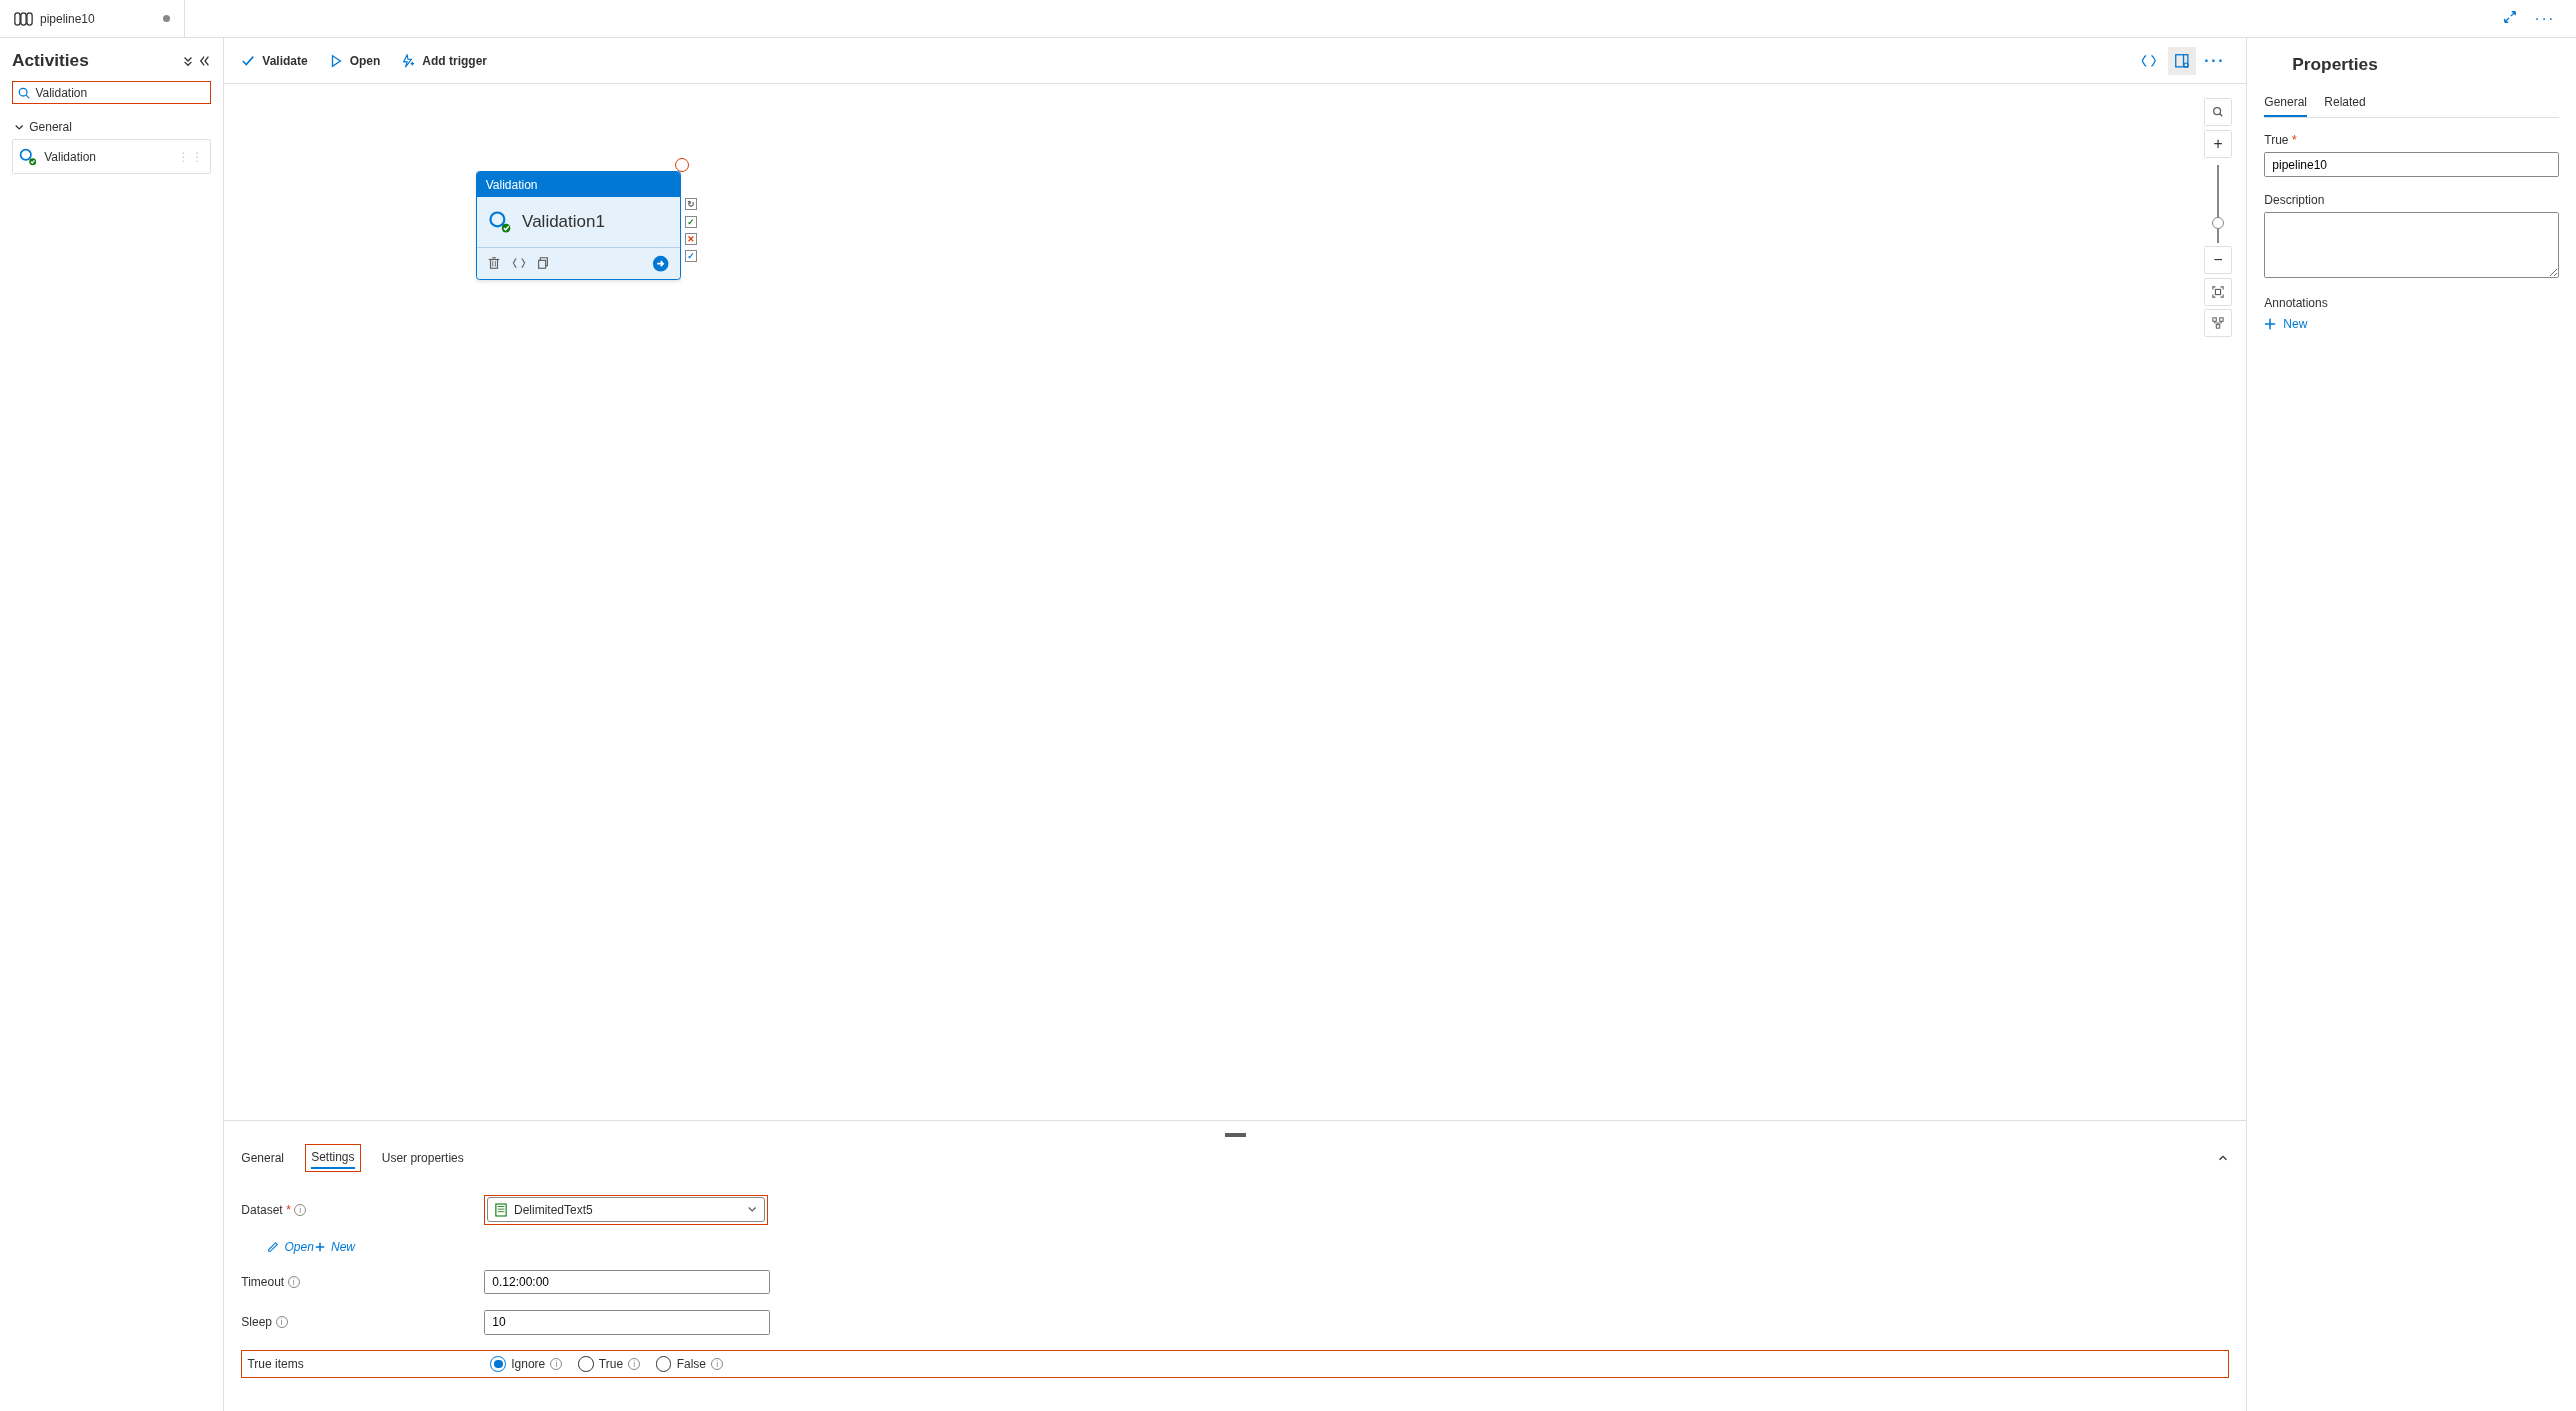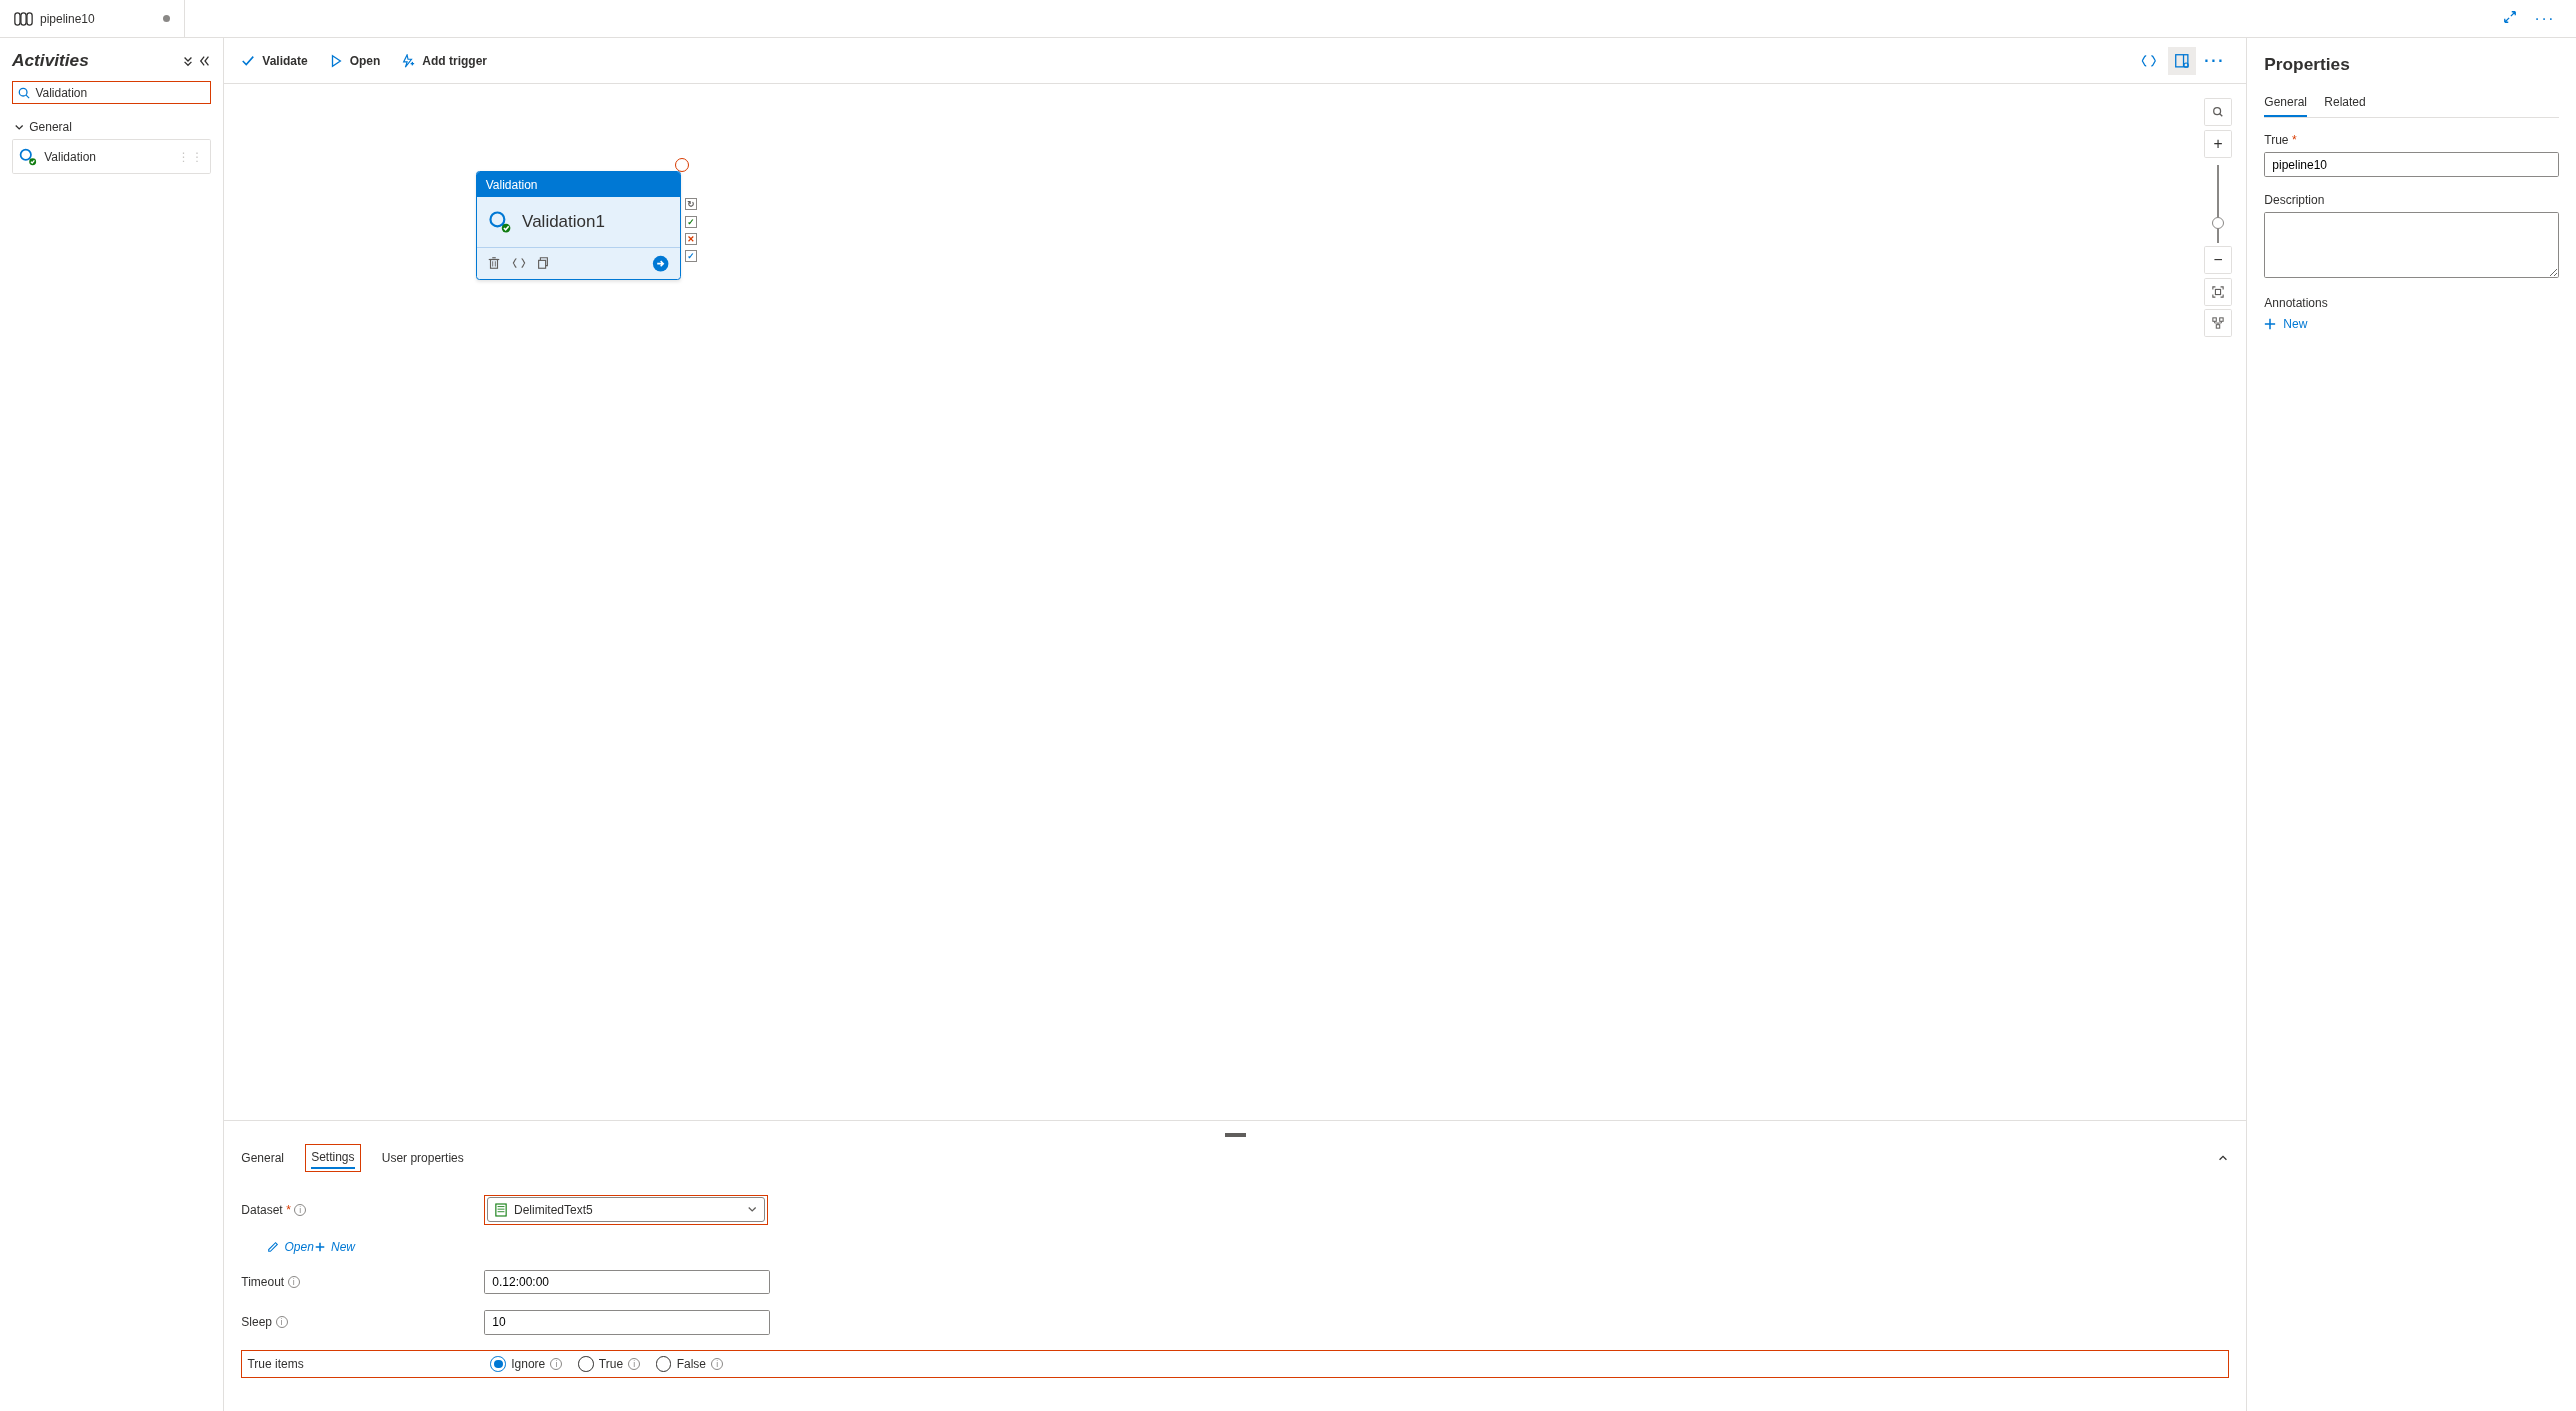--- a/index.html
+++ b/index.html
@@ -8,21 +8,21 @@
 .tab-bar { display: flex; align-items: center; height: 38px; border-bottom: 0.9px solid #e1dfdd; }
 .tab-item { display: flex; align-items: center; gap: 7px; padding: 0 14px; height: 100%; border-right: 0.9px solid #e1dfdd; }
 .tab-pipeline-icon { width: 19px; height: 14px; }
 .tab-dot { width: 7px; height: 7px; background: #8a8886; border-radius: 50%; margin-left: 61px; }
 .tab-right { margin-left: auto; display: flex; gap: 10.4px; padding-right: 17.3px; }
 .tab-right-btn { color: #0078d4; cursor: pointer; padding: 3.5px; }
 
 .main-layout { display: flex; height: calc(100vh - 38px); }
 
 .activities-panel { width: 224px; border-right: 0.9px solid #e1dfdd; padding: 12px 12px; }
-.activities-header { display: flex; align-items: center; justify-content: space-between; margin-bottom: 10.4px; font-style: italic; }
+.activities-header { display: flex; align-items: center; justify-content: space-between; margin-bottom: 10.4px; }
 .activities-header h2 { font-size: 17.3px; font-weight: 600; }
 .activities-header-btns { display: flex; gap: 5.2px; }
 .chevron-btn { cursor: pointer; color: #323130; }
 .search-box { display: flex; align-items: center; border: 1.7px solid #d83b01; padding: 3.5px 5.2px; margin-bottom: 10.4px; gap: 5.2px; }
 .category { display: flex; align-items: center; gap: 5.2px; padding: 5.2px 1.7px; cursor: pointer; }
 .activity-item { display: flex; align-items: center; gap: 7px; padding: 7px 5.2px; border: 0.9px solid #e1dfdd; border-radius: 1.7px; cursor: grab; }
 .drag-handle { margin-left: auto; color: #c8c6c4; letter-spacing: 1.7px; }
 
 .center-area { flex: 1; display: flex; flex-direction: column; position: relative; }
 .toolbar { display: flex; align-items: center; gap: 21px; padding: 8.7px 17.3px; border-bottom: 0.9px solid #e1dfdd; font-weight: bold; }
@@ -63,21 +63,21 @@
 .select-hl { display: inline-block; border: 1.7px solid #d83b01; padding: 1.7px; }
 .radio-group { display: flex; gap: 15.6px; align-items: center; }
 .radio-opt { display: flex; align-items: center; gap: 5.2px; cursor: pointer; }
 .radio-dot { width: 15.6px; height: 15.6px; border: 0.9px solid #323130; border-radius: 50%; display: flex; align-items: center; justify-content: center; }
 .radio-dot.selected { border-color: #0078d4; }
 .radio-dot.selected::after { content: ""; width: 8.7px; height: 8.7px; background: #0078d4; border-radius: 50%; }
 .link-btns { display: flex; gap: 0; margin-left: 26px; margin-bottom: 15.6px; font-style: italic; }
 .link-btn { display: flex; align-items: center; gap: 5.2px; color: #0078d4; cursor: pointer; }
 
 .properties-panel { width: 330px; border-left: 0.9px solid #e1dfdd; padding: 15.6px 17.3px; }
-.properties-panel h2 { font-size: 17.3px; font-weight: 600; margin-bottom: 15.6px; }
+.properties-panel h2 { font-size: 17.3px; font-weight: 600; margin-bottom: 15.6px; margin-left: 28px; }
 .prop-tabs { display: flex; gap: 17.3px; border-bottom: 0.9px solid #e1dfdd; margin-bottom: 15.6px; }
 .prop-tab { padding: 5.2px 0; cursor: pointer; }
 .prop-tab.active { border-bottom: 2.6px solid #0078d4; }
 .prop-label { margin-bottom: 5.2px; }
 .prop-input { width: 100%; padding: 4.3px 7px; border: 0.9px solid #8a8886; border-radius: 1.7px; font-family: inherit; font-size: 12px; margin-bottom: 15.6px; }
 .prop-textarea { width: 100%; height: 66px; border: 0.9px solid #8a8886; border-radius: 1.7px; resize: both; margin-bottom: 15.6px; padding: 4.3px 7px; font-family: inherit; }
 .add-annotation { display: flex; align-items: center; gap: 7px; color: #0078d4; cursor: pointer; margin-top: 7px; }
 
 svg { display: block; }
 </style>

